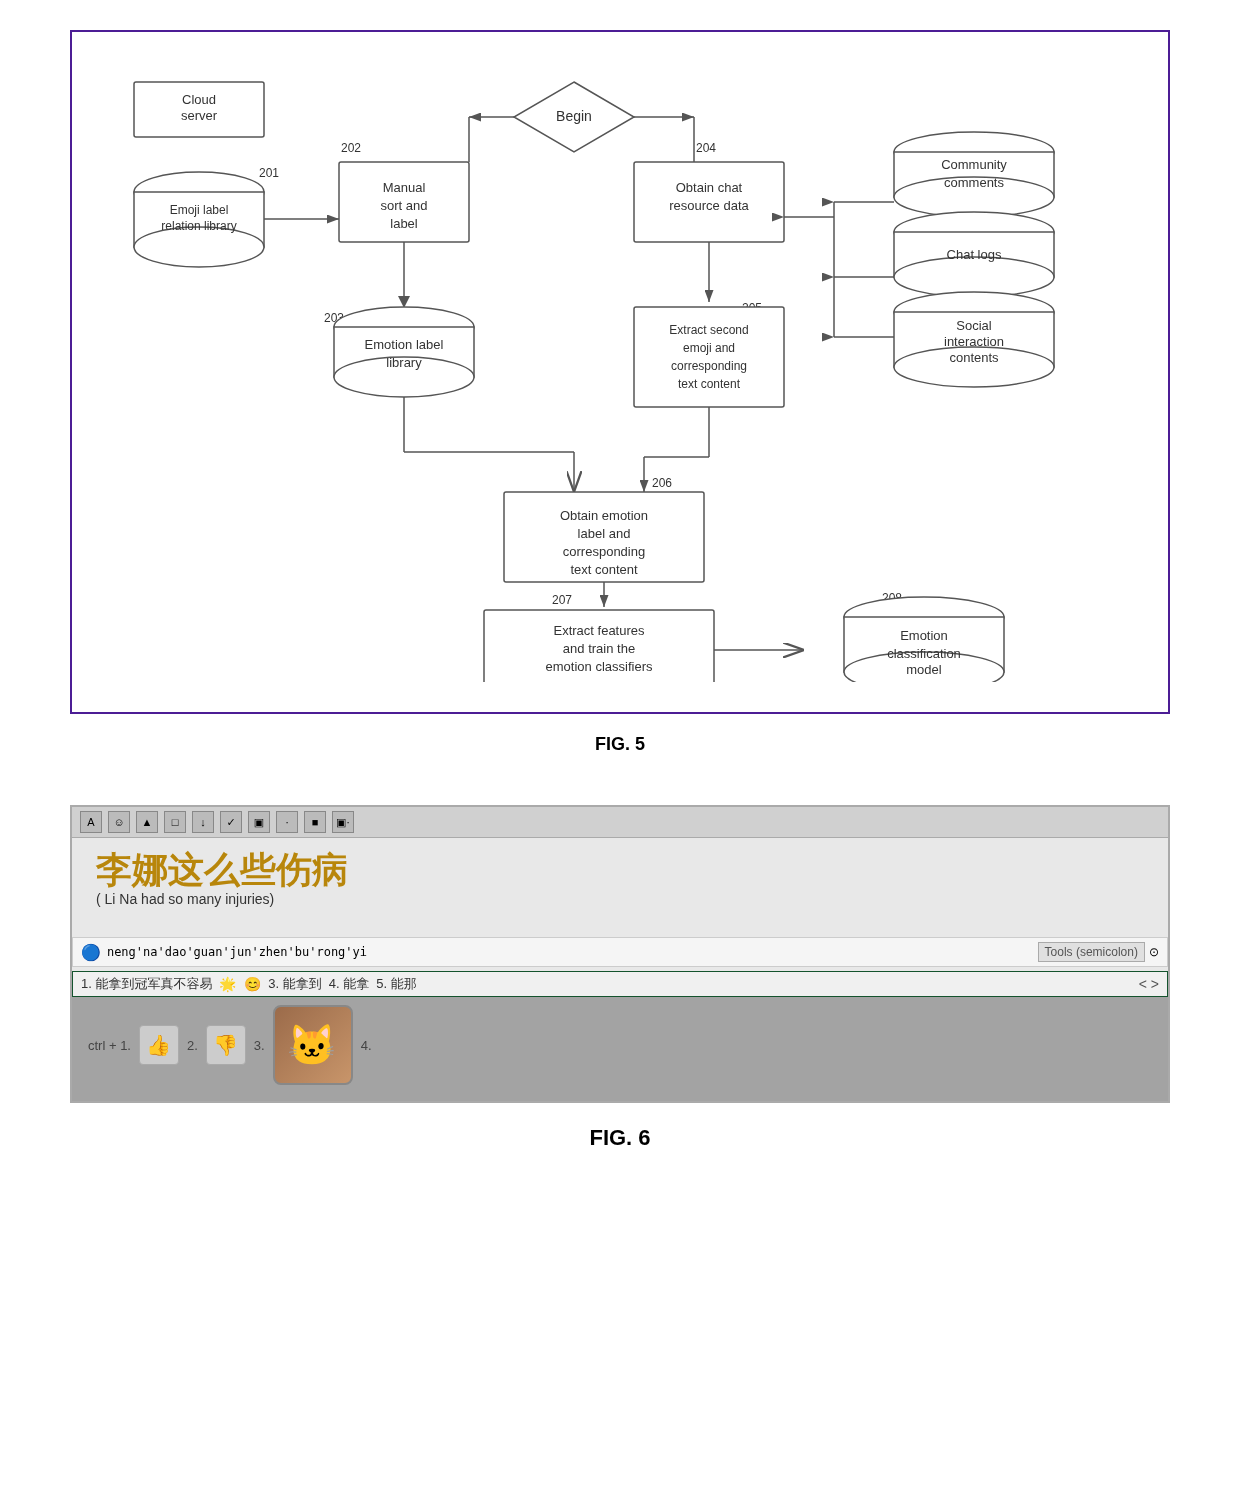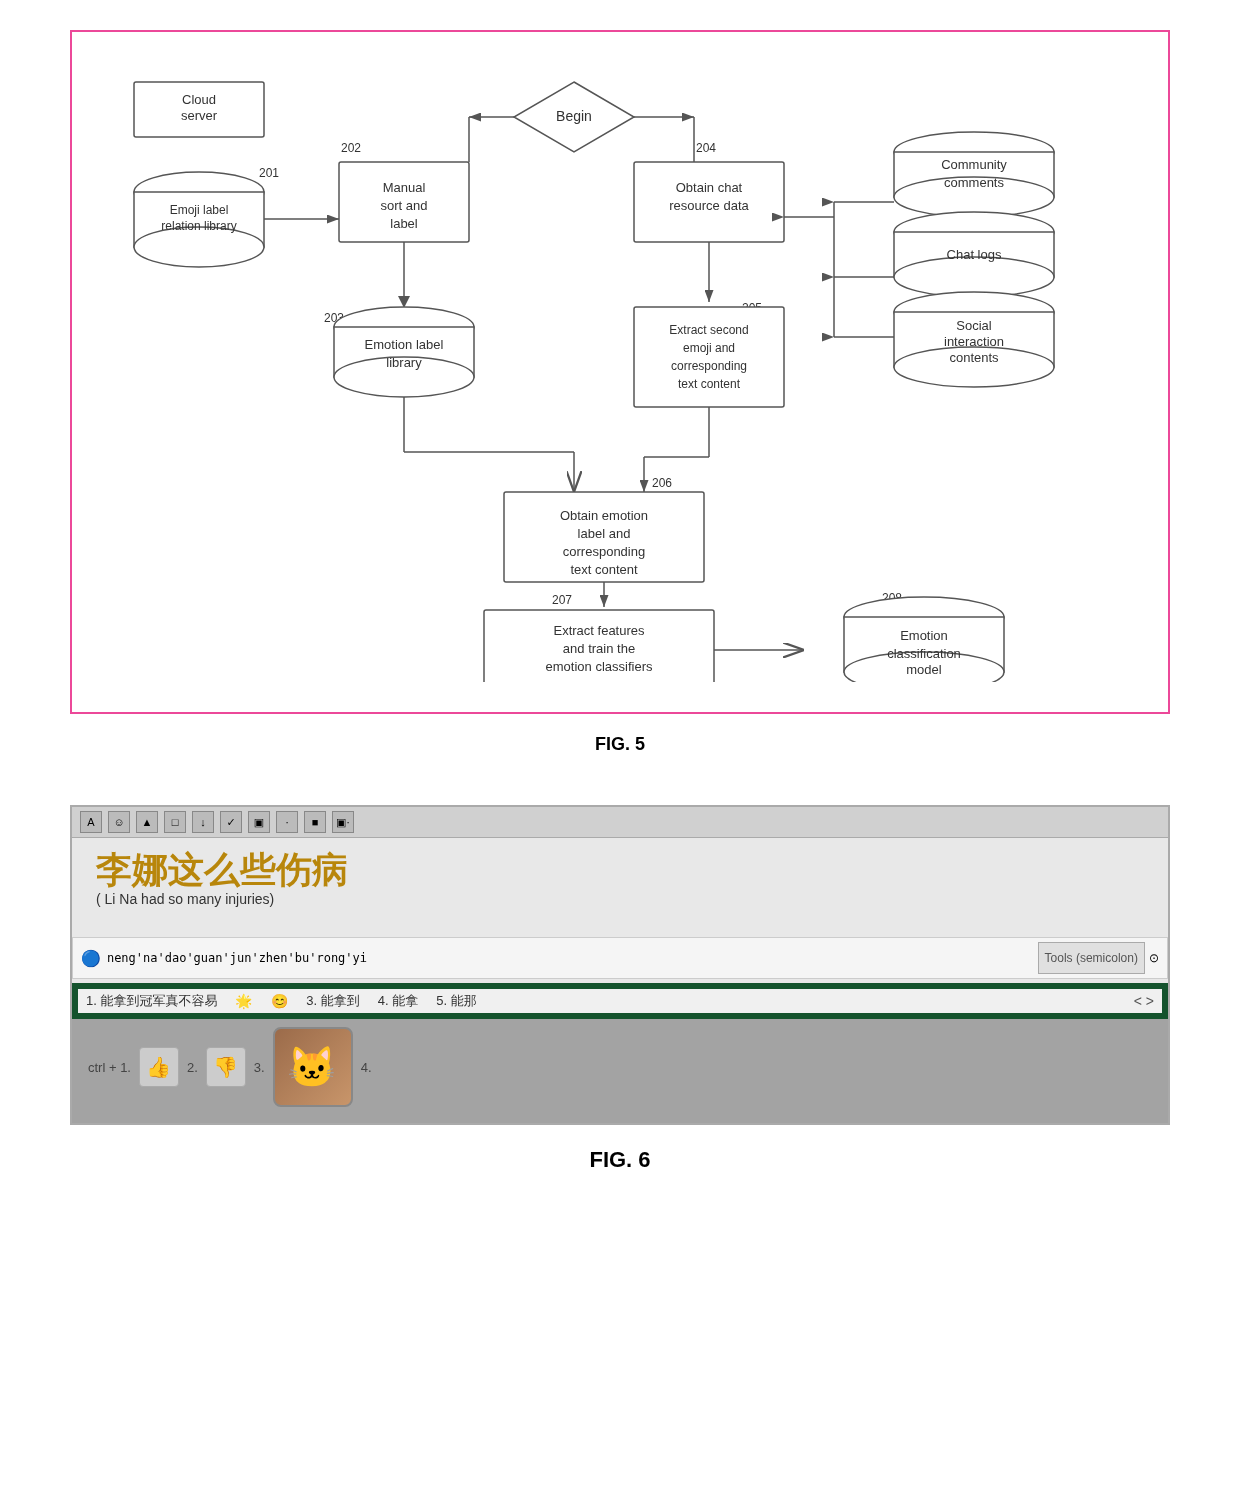--- a/index.html
+++ b/index.html
@@ -10,21 +10,21 @@
       min-height: 1497px;
       display: flex;
       flex-direction: column;
       align-items: center;
     }
 
     
     .fig5-container {
       width: 1100px;
       margin: 30px auto 10px;
-      border: 2px solid #ec4899;
+      border: 2px solid #4c1d95;
       padding: 30px 32px;
       position: relative;
       background: #fff;
     }
 
     .fig5-label {
       font-weight: bold;
       font-size: 18px;
       text-align: center;
       margin: 10px 0 30px;
@@ -98,32 +98,32 @@
     .input-bar-text {
       flex: 1;
       font-size: 12px;
       font-family: monospace;
     }
 
     .input-bar-tools {
       font-size: 12px;
       color: #555;
       border: 1px solid #aaa;
-      padding: 8px 6px;
+      padding: 2px 6px;
       background: #e0e0e0;
     }
 
     .candidates-bar {
       background: #f0f0f0;
-      border: 6px solid #14532d;
+      border: 1px solid #14532d;
       padding: 3px 8px;
       font-size: 13px;
       display: flex;
       align-items: center;
-      gap: 18px;
+      gap: 7px;
     }
 
     .candidate-item {
       color: #333;
     }
 
     .candidate-nav {
       margin-left: auto;
       font-size: 14px;
       color: #555;

